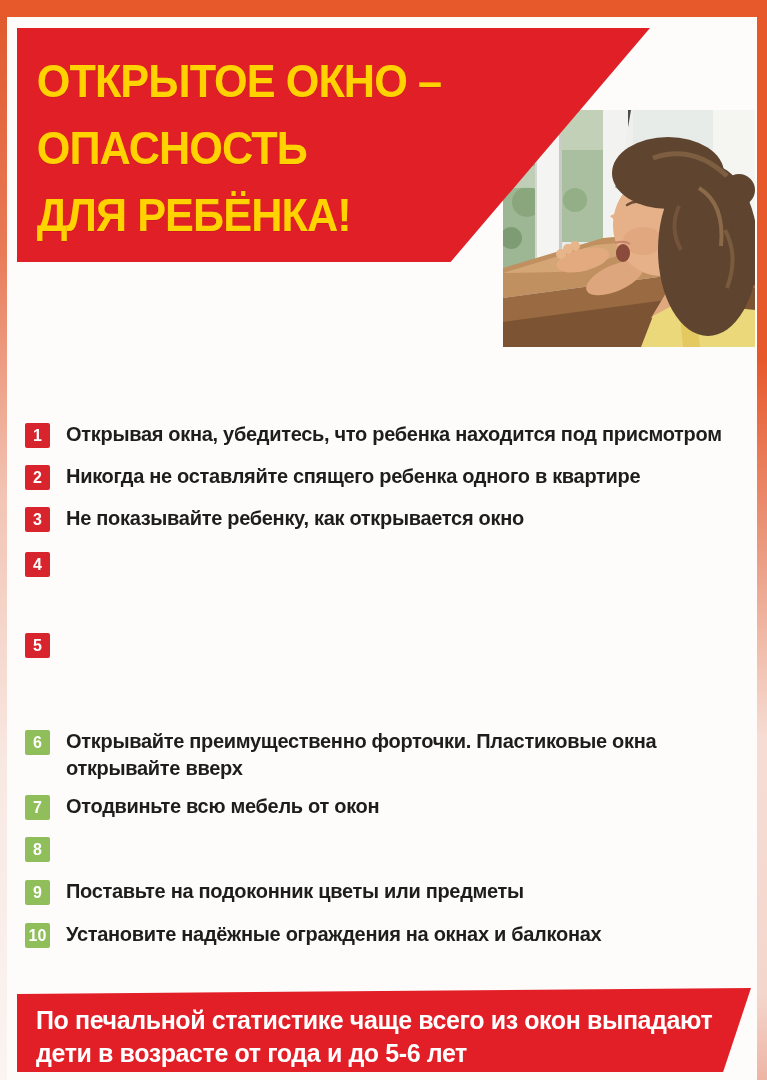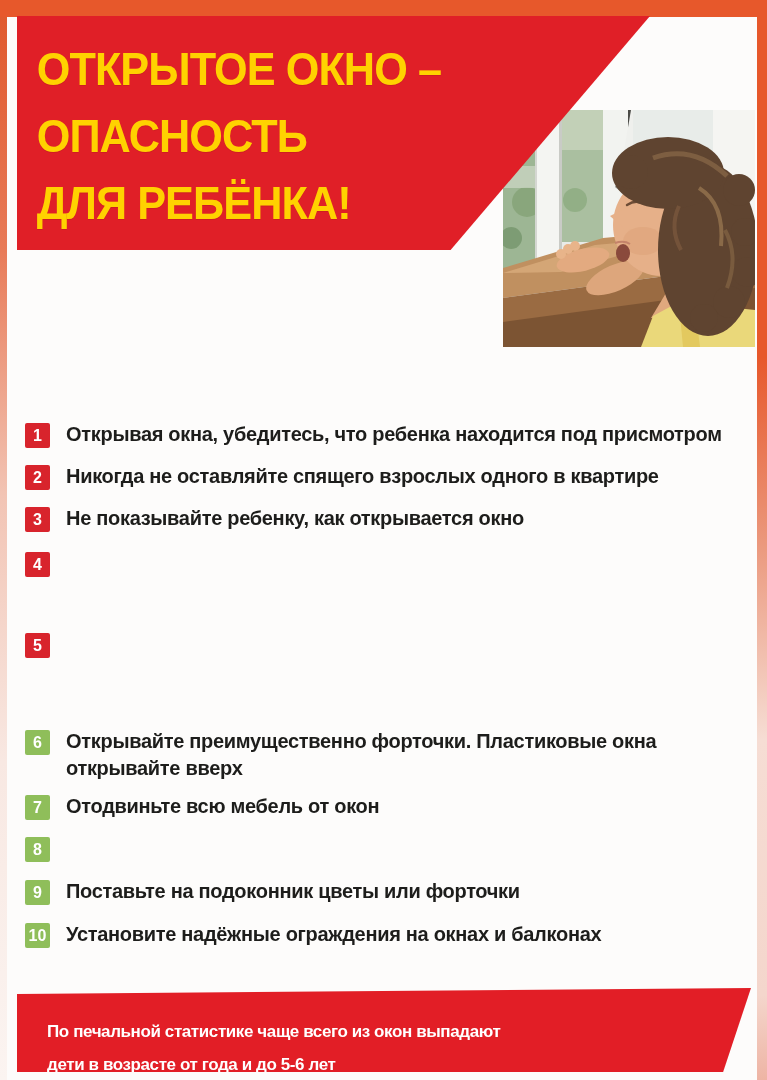--- a/index.html
+++ b/index.html
@@ -15,21 +15,21 @@
     background:linear-gradient(180deg, #e05a2e 0%, #e87b58 22%, #f2c4b4 45%, #f8e8e2 70%, #fbf4f1 100%); }
   .edge.right { left:757px; width:10px;
     background:linear-gradient(180deg, var(--accent-orange) 0%, var(--accent-orange) 32%, #eb9a7f 50%, #f6ddd4 68%, #f4d6cc 92%, #eeb4a4 100%); }
 
   
   .photo { position:absolute; left:503px; top:110px; width:252px; height:237px; z-index:1; }
   .photo svg { display:block; width:252px; height:237px; }
 
   
   .banner {
-    position:absolute; left:17px; top:16px; width:633px; height:234px; z-index:2;
+    position:absolute; left:17px; top:28px; width:633px; height:234px; z-index:2;
     background:var(--header-red);
     clip-path:polygon(0 0, 100% 0, 68.5% 100%, 0 100%);
   }
   .banner h1 {
     margin:0; padding:20px 0 0 21px;
     font-size:46px; line-height:67px; font-weight:bold;
     letter-spacing:-1px; color:var(--title-yellow);
     white-space:pre-line; transform:scaleX(.94); transform-origin:left top;
     text-shadow:0 1px 0 rgba(0,0,0,.08);
   }
@@ -56,22 +56,22 @@
   }
   .rule.hl .rule-text { color:var(--highlight-red); }
 
   
   .footer {
     position:absolute; left:17px; top:988px; width:734px; height:84px; z-index:2;
     background:var(--footer-red);
     clip-path:polygon(0 7%, 100% 0, 96.2% 100%, 0 100%);
   }
   .footer p {
-    margin:12px; padding:15px 0 0 18px;
-    font-size:17px; line-height:33px; font-weight:bold; letter-spacing:-0.4px;
+    margin:1px; padding:15px 0 0 18px;
+    font-size:25px; line-height:33px; font-weight:bold; letter-spacing:-0.4px;
     color:#ffffff; white-space:pre-line;
   }
 </style>
 </head>
 <body>
 
 <div class="poster">
 
   <div class="top-bar"></div>
   <div class="edge left"></div>
@@ -154,21 +154,21 @@
   </div>
 
 
   <div>
     <div class="rule" style="top:423px">
       <span class="badge red">1</span>
       <span class="rule-text">Открывая окна, убедитесь, что ребенка находится под присмотром</span>
     </div>
     <div class="rule" style="top:465px">
       <span class="badge red">2</span>
-      <span class="rule-text">Никогда не оставляйте спящего взрослых одного в квартире</span>
+      <span class="rule-text">Никогда не оставляйте спящего ребенка одного в квартире</span>
     </div>
     <div class="rule" style="top:507px">
       <span class="badge red">3</span>
       <span class="rule-text">Не показывайте ребенку, как открывается окно</span>
     </div>
     <div class="rule" style="top:552px">
       <span class="badge red">4</span>
     </div>
     <div class="rule hl" style="top:633px">
       <span class="badge red">5</span>
@@ -180,21 +180,21 @@
     </div>
     <div class="rule" style="top:795px">
       <span class="badge green">7</span>
       <span class="rule-text">Отодвиньте всю мебель от окон</span>
     </div>
     <div class="rule" style="top:837px">
       <span class="badge green">8</span>
     </div>
     <div class="rule" style="top:880px">
       <span class="badge green">9</span>
-      <span class="rule-text">Поставьте на подоконник цветы или форточки</span>
+      <span class="rule-text">Поставьте на подоконник цветы или предметы</span>
     </div>
     <div class="rule" style="top:923px">
       <span class="badge green">10</span>
       <span class="rule-text">Установите надёжные ограждения на окнах и балконах</span>
     </div>
   </div>
 
   <div class="footer">
     <p>По печальной статистике чаще всего из окон выпадают
 дети в возрасте от года и до 5-6 лет</p>

